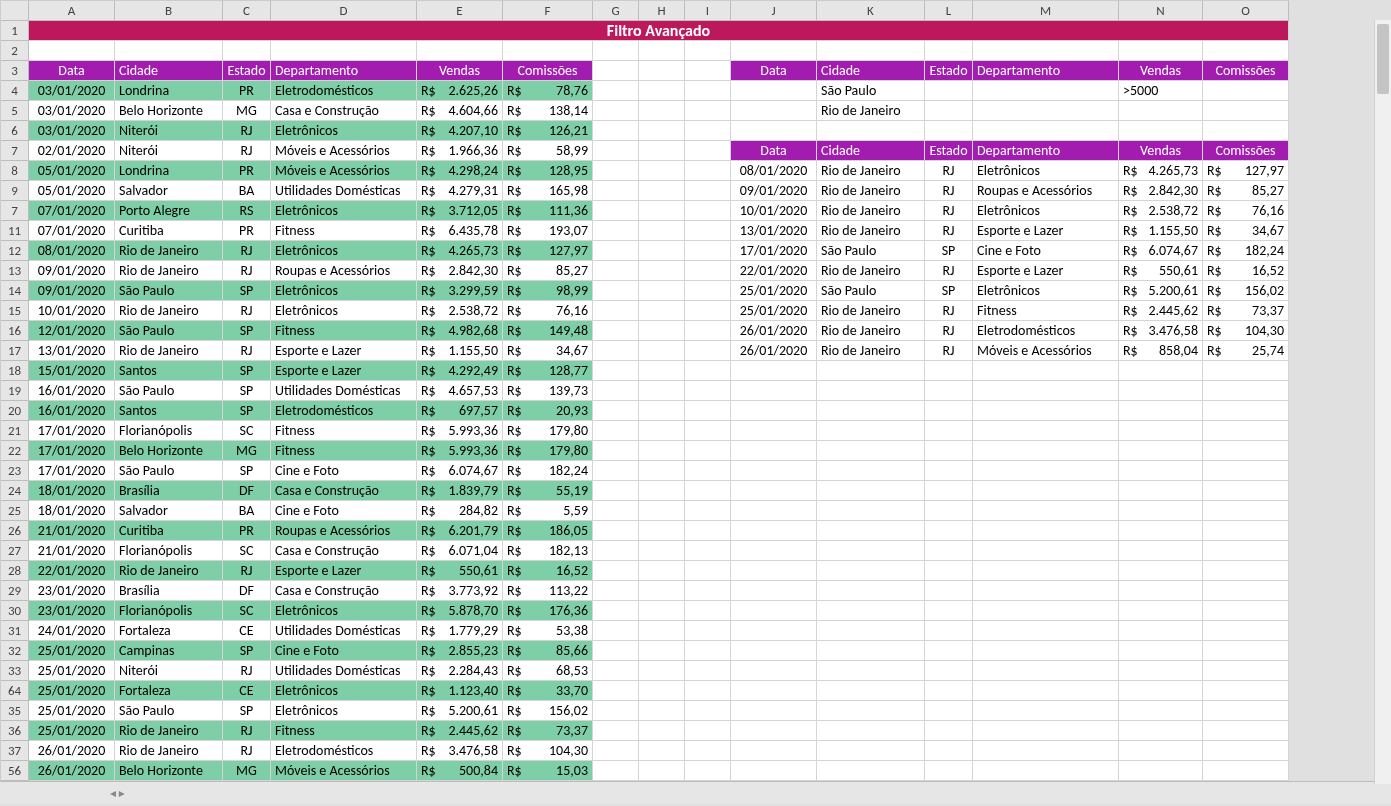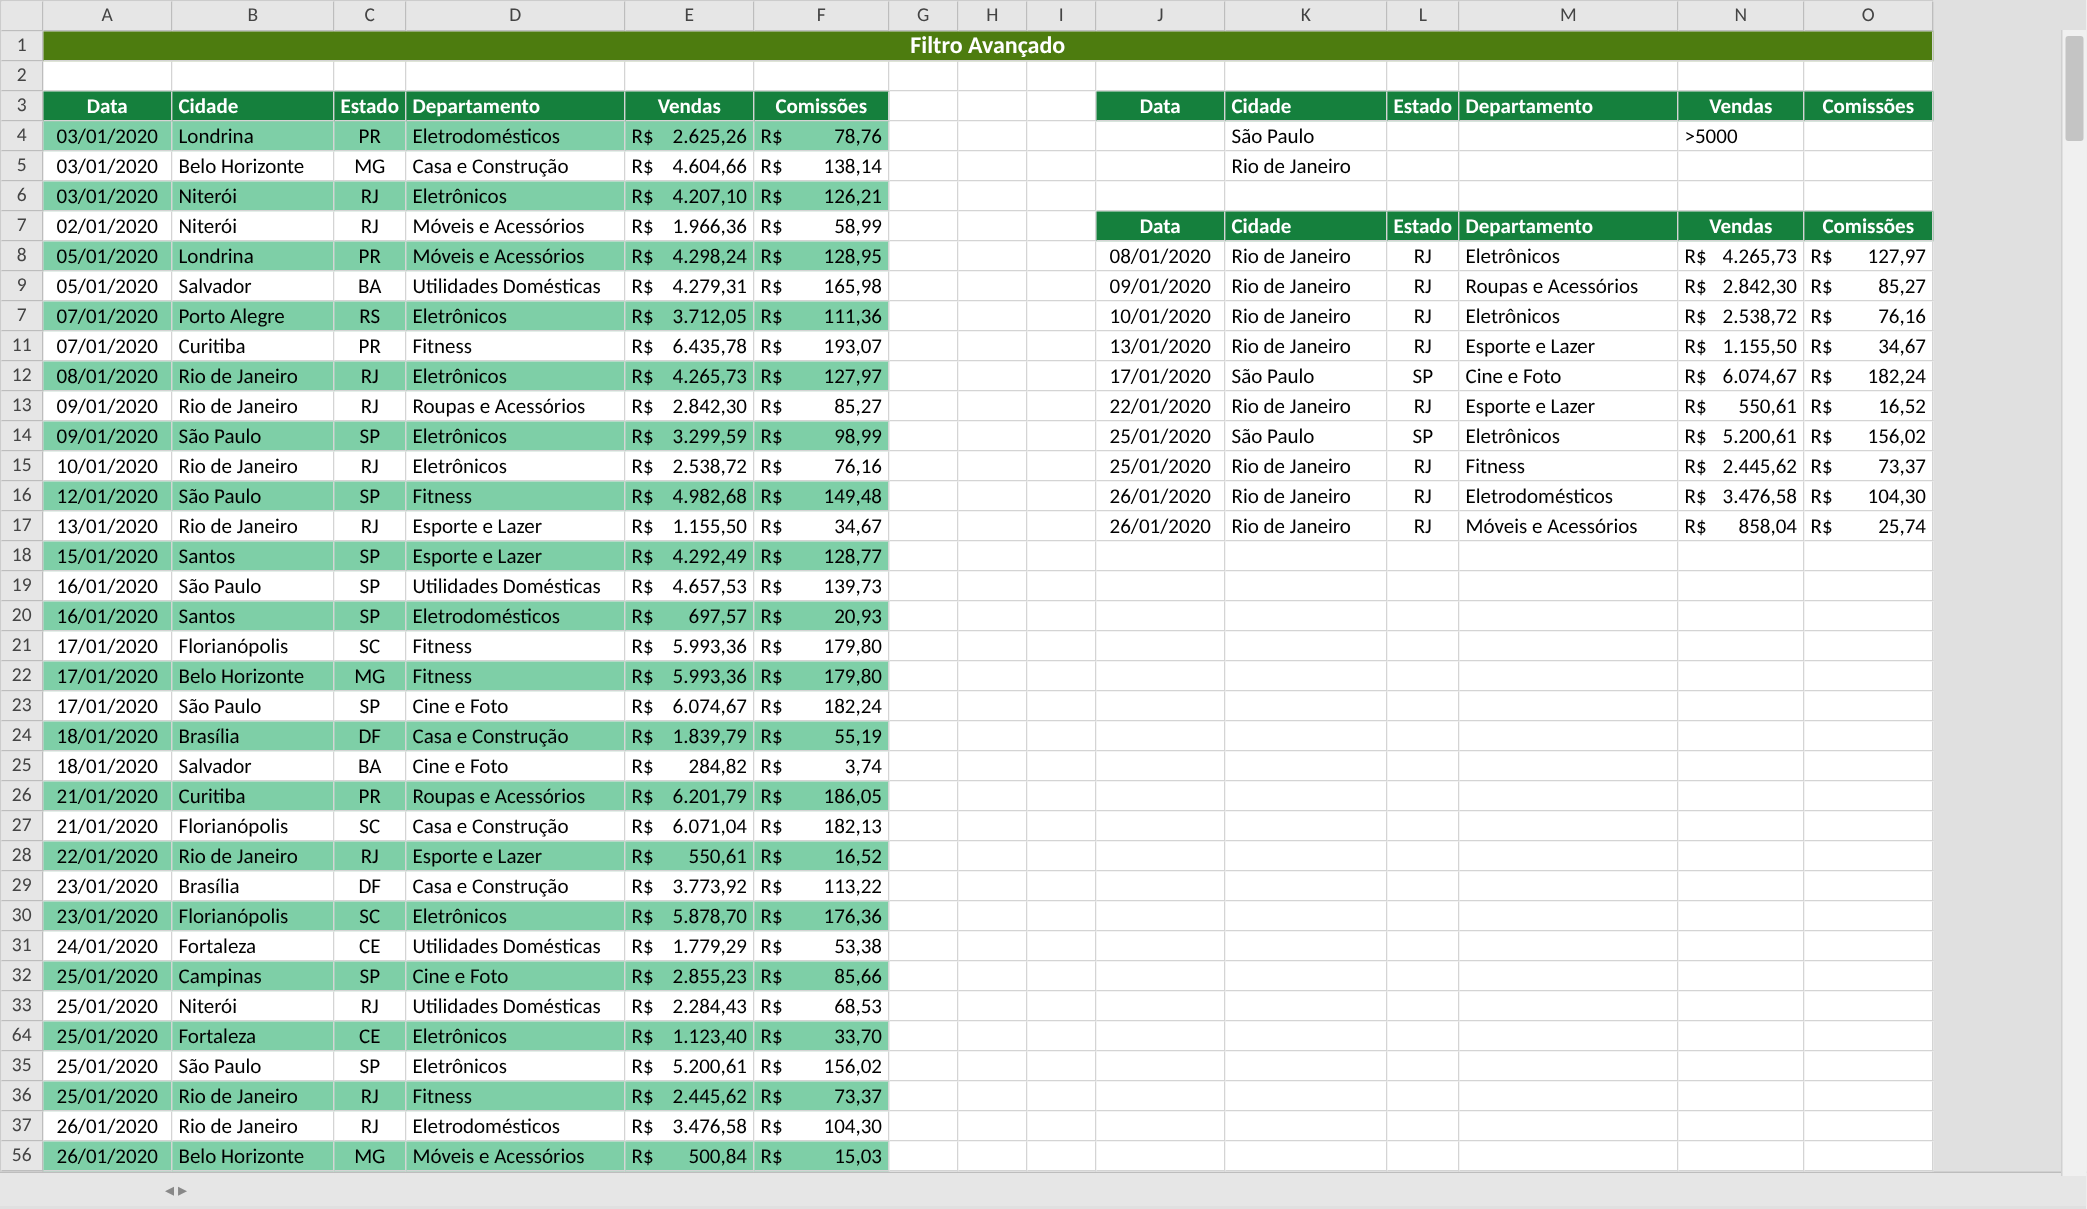--- a/index.html
+++ b/index.html
@@ -40,30 +40,30 @@
   .rowhdr {
     background: #e6e6e6;
     color: #444;
     justify-content: center;
     font-size: 13px;
     border-right: 1px solid #bdbdbd;
     border-bottom: 1px solid #bdbdbd;
   }
   .title {
     grid-column: 2 / span 15;
-    background: #4d7c0f;
+    background: #be185d;
     color: #fff;
     font-weight: bold;
     justify-content: center;
     font-size: 16px;
   }
   .hdr {
-    background: #15803d;
+    background: #a21caf;
     color: #fff;
-    font-weight: bold;
+    font-weight: normal;
   }
   .hdr.center { justify-content: center; }
   .green {
     background: #7ecfa7;
   }
   .center { justify-content: center; }
   .money {
     display: flex;
     justify-content: space-between;
     width: 100%;
@@ -800,21 +800,21 @@
     <div class="cell ">Cine e Foto</div>
     <div class="cell ">
       <span class="money">
         <span>R$</span>
         <span>284,82</span>
       </span>
     </div>
     <div class="cell ">
       <span class="money">
         <span>R$</span>
-        <span>3,74</span>
+        <span>5,59</span>
       </span>
     </div>
     <div class="cell "></div>
     <div class="cell "></div>
     <div class="cell "></div>
     <div class="cell "></div>
     <div class="cell "></div>
     <div class="cell "></div>
     <div class="cell "></div>
     <div class="cell "></div>

